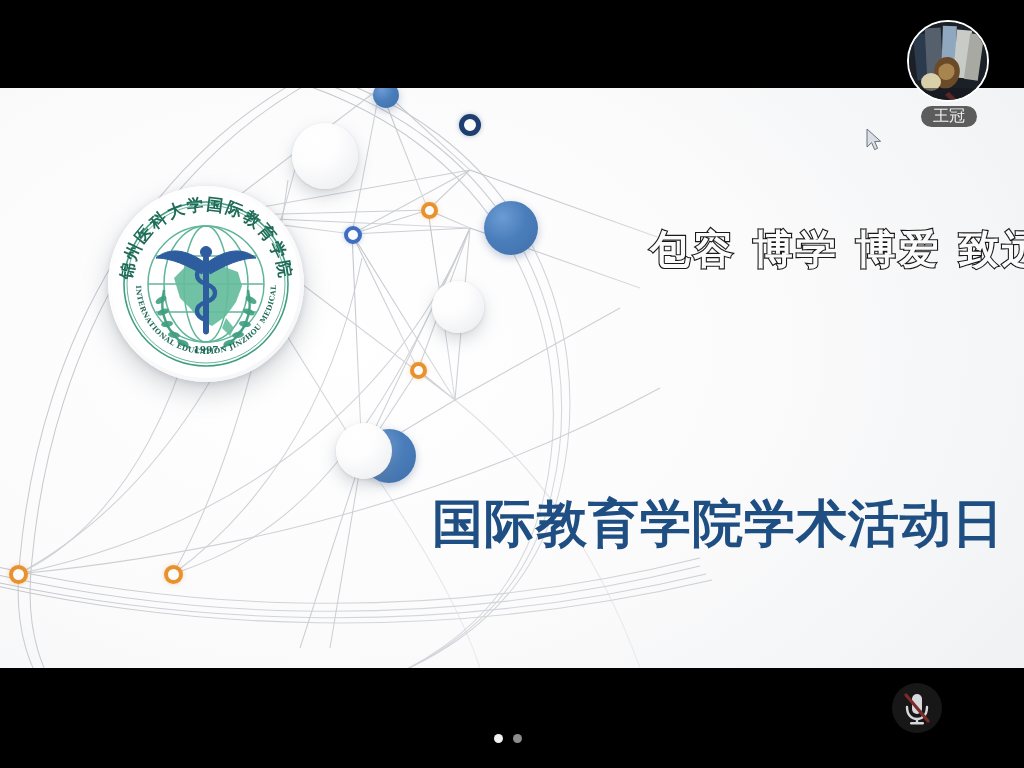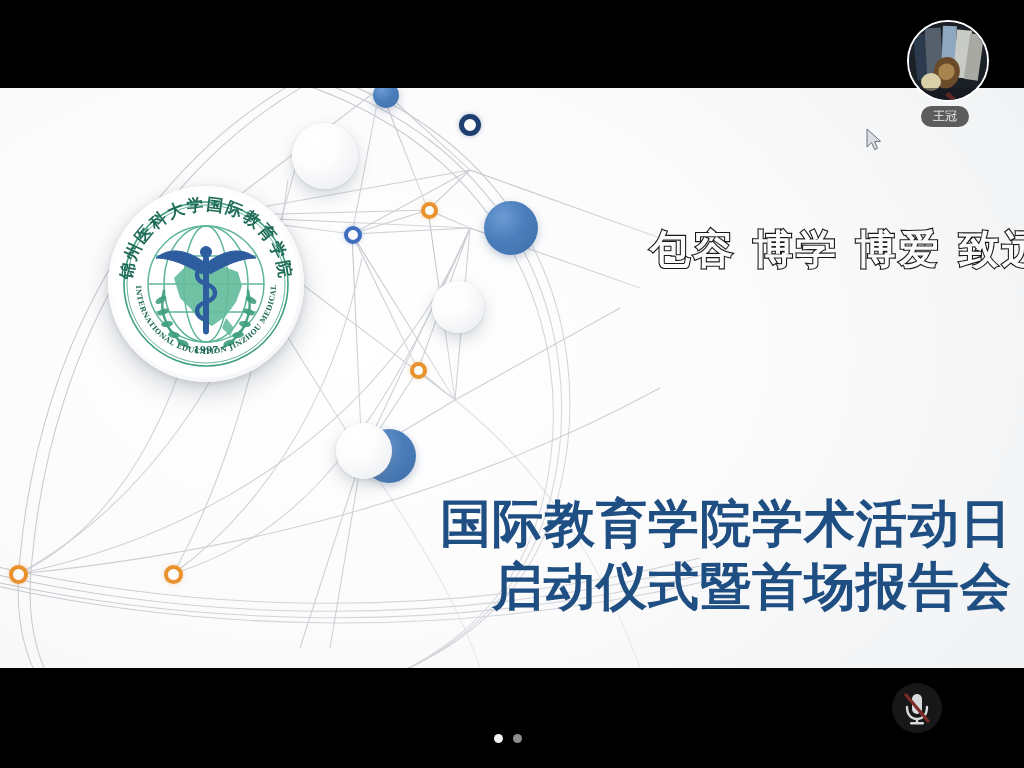--- a/index.html
+++ b/index.html
@@ -64,35 +64,35 @@
     position:absolute;left:424px;top:404px;width:588px;
     text-align:center;
     color:#1f4e82;
     font-family:"DejaVu Sans","Liberation Sans",sans-serif;
     font-weight:bold;
     font-size:51px;
     line-height:63px;
     letter-spacing:1px;
     white-space:nowrap;
   }
-  #title .ln{display:block;text-align:right;}
+  #title .ln{display:block;}
 
   
   #avatar-wrap{position:absolute;left:907px;top:20px;width:82px;height:82px;}
   #avatar{
     position:absolute;left:0;top:0;width:82px;height:82px;border-radius:50%;
     border:2.5px solid #ffffff;box-sizing:border-box;overflow:hidden;
     background:#20242c;
   }
   #avatar svg{position:absolute;left:0;top:0;}
   #name-badge{
     position:absolute;left:921px;top:106px;
     padding:3px 12px 4px;border-radius:11px;
     background:rgba(58,58,58,.82);
-    color:#f0f0f0;font-size:12px;line-height:14px;
+    color:#f0f0f0;font-size:16px;line-height:14px;
     font-family:"DejaVu Sans","Liberation Sans",sans-serif;
     white-space:nowrap;
   }
 
   
   #mic-btn{
     position:absolute;left:892px;top:683px;width:50px;height:50px;border-radius:50%;
     background:rgba(255,255,255,.09);
   }
   #mic-btn svg{position:absolute;left:0;top:0;}
@@ -247,21 +247,20 @@
           <textPath href="#arcBot" startOffset="50%" text-anchor="middle">COLLEGE OF INTERNATIONAL EDUCATION JINZHOU MEDICAL UNIVERSITY</textPath>
         </text>
         <text x="98" y="167" text-anchor="middle" font-size="9" font-weight="bold" font-family="'DejaVu Serif','Liberation Serif',serif" fill="#1f6b58">1997</text>
       </svg>
     </div>
 
     <div id="motto">包容 博学 博爱 致远</div>
 
     <div id="title">
       <span class="ln">国际教育学院学术活动日</span>
-      <span class="ln">启动仪式暨首场报告会</span>
     </div>
 
   </div>
 
   <div id="avatar-wrap">
     <div id="avatar">
       <svg viewBox="0 0 82 82" width="82" height="82" aria-hidden="true">
         <rect x="0" y="0" width="82" height="82" fill="#1b1f26"></rect>
         <rect x="6" y="12" width="13" height="46" fill="#2b3a4c" transform="rotate(-6 12 35)"></rect>
         <rect x="17" y="6" width="16" height="52" fill="#56606c" transform="rotate(-3 25 32)"></rect>

